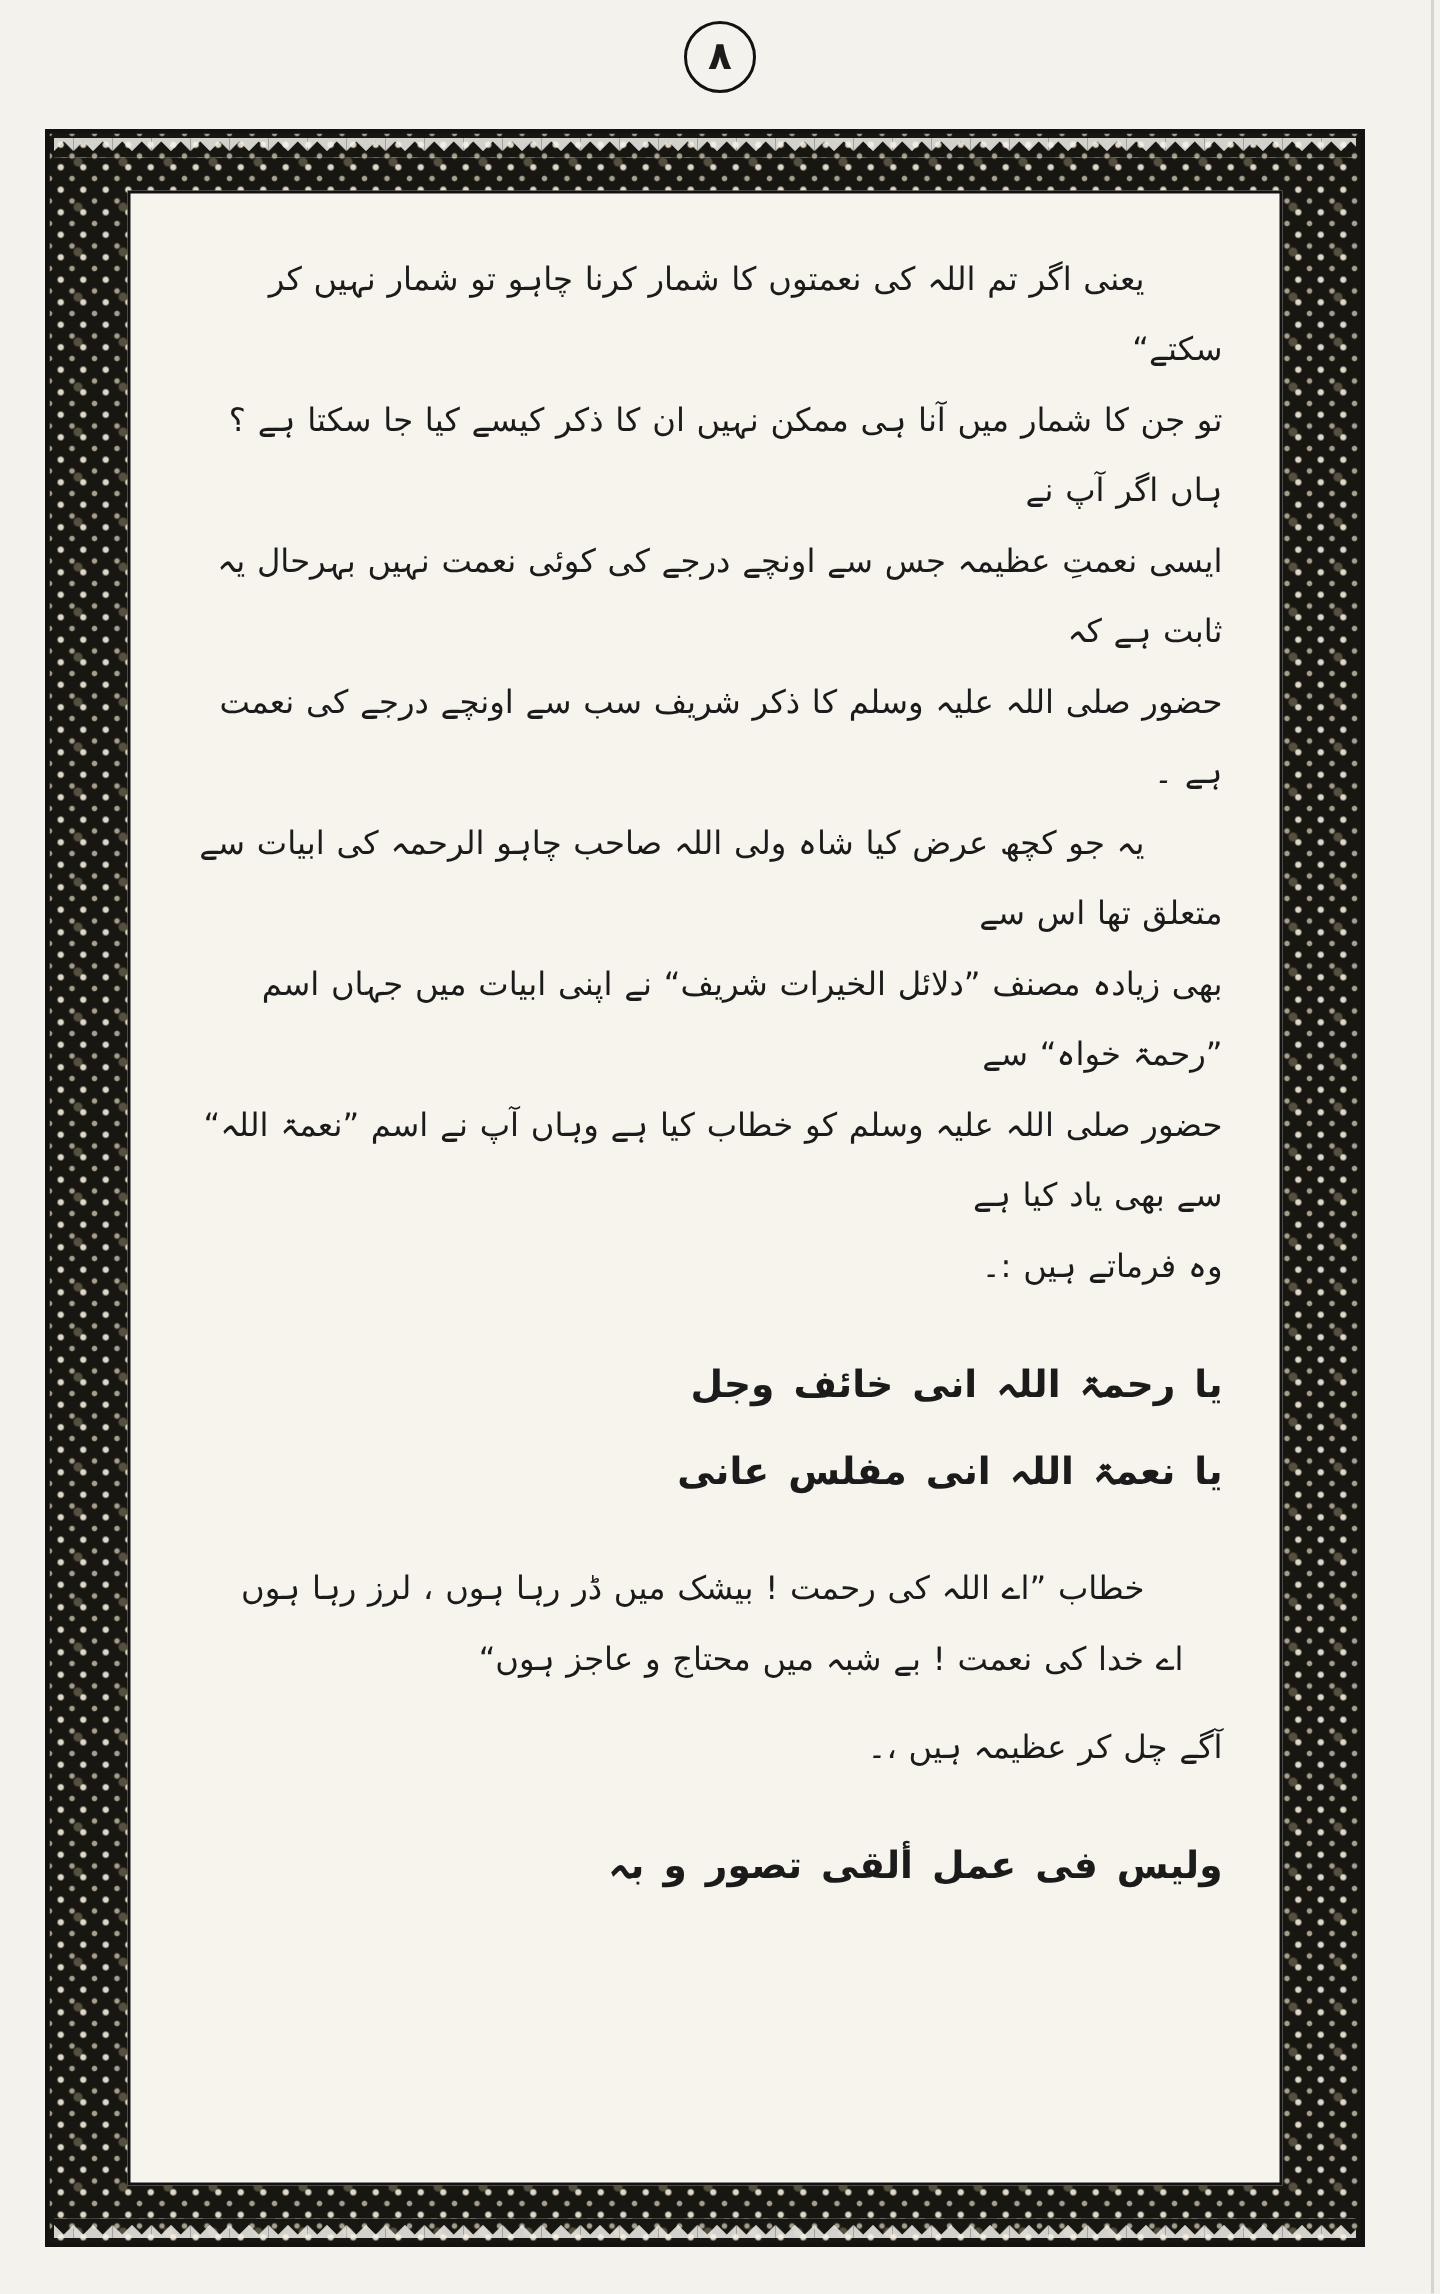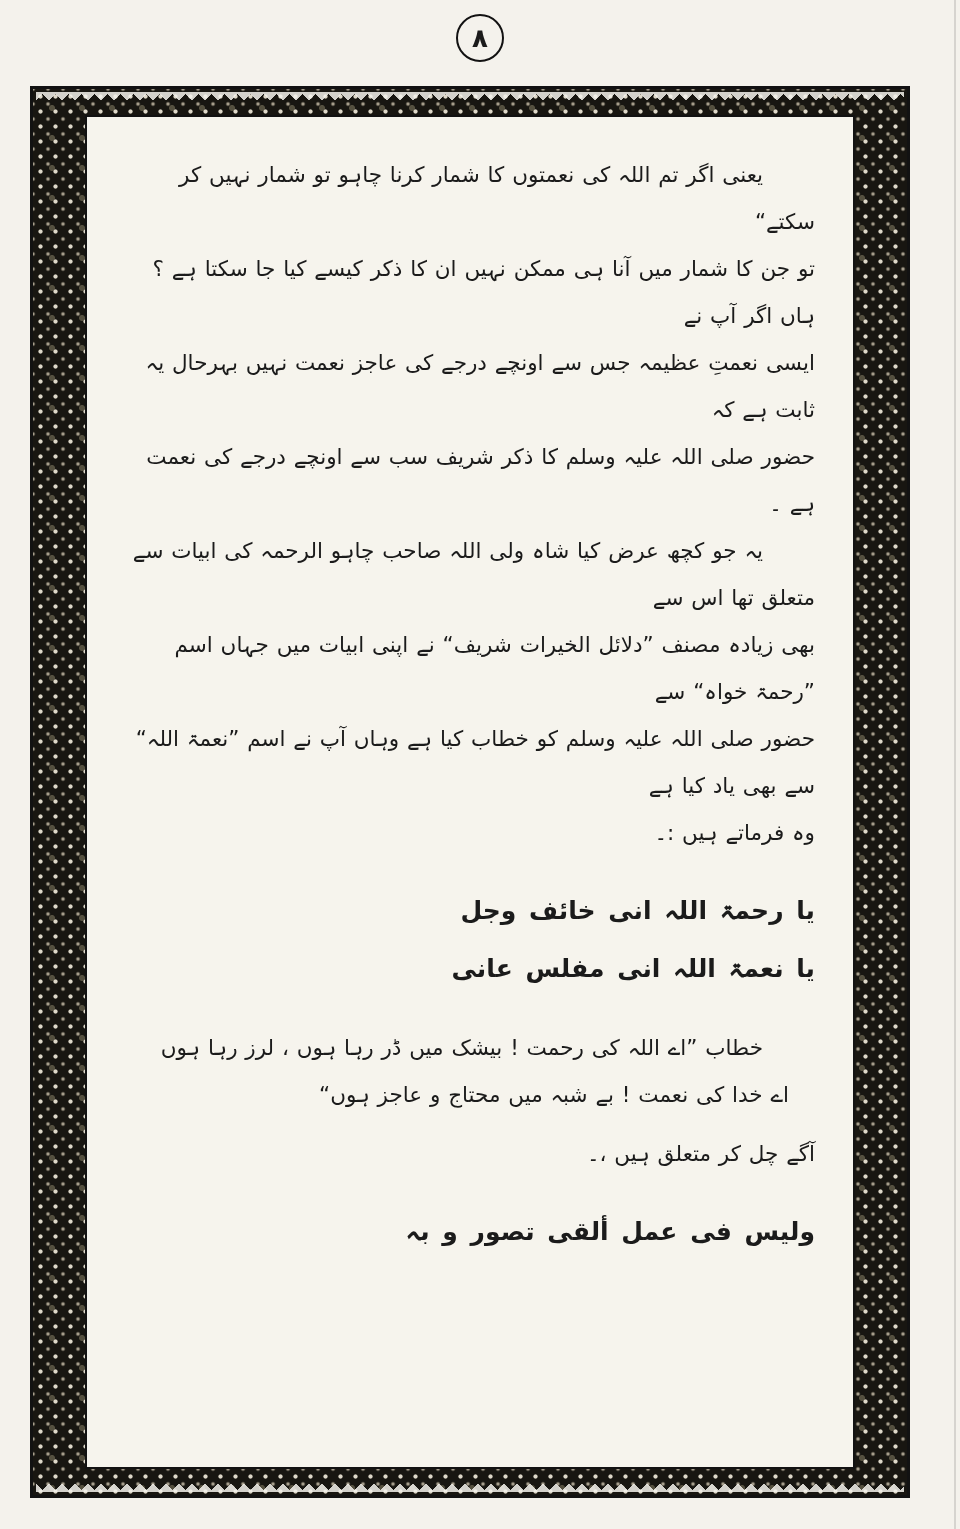--- a/index.html
+++ b/index.html
@@ -31,21 +31,21 @@
     position:absolute; left:30px; top:86px;
     width:880px; height:1412px;
     border:3px solid var(--border_ink, #101010);
     background-color:#181611;
     background-image:
       radial-gradient(circle, #ded8c9 1.7px, transparent 2.5px),
       radial-gradient(circle, #a79f8d 1.4px, transparent 2.2px),
       radial-gradient(circle, #55503f 2.6px, transparent 3.4px);
     background-size:15px 15px, 15px 15px, 30px 30px;
     background-position:0 0, 7.5px 7.5px, 4px 4px;
-    padding:26px 52px;
+    padding:38px 52px;
   }
 
   
   .zigzag {
     position:absolute; left:3px; right:3px; height:13px;
     background-image:
       linear-gradient(-45deg, var(--paper, #f4f2ec) 6px, transparent 0),
       linear-gradient(45deg, var(--paper, #f4f2ec) 6px, transparent 0);
     background-size:13px 13px;
     background-repeat:repeat-x;
@@ -97,33 +97,33 @@
   <span>۸</span>
 </div>
 
 <div class="frame">
   <div class="zigzag zigzag-top"></div>
   <div class="zigzag zigzag-bottom"></div>
 
   <div class="inner">
     <p class="line indent">یعنی اگر تم اللہ کی نعمتوں کا شمار کرنا چاہو تو شمار نہیں کر سکتے“</p>
     <p class="line">تو جن کا شمار میں آنا ہی ممکن نہیں ان کا ذکر کیسے کیا جا سکتا ہے ؟ ہاں اگر آپ نے</p>
-    <p class="line">ایسی نعمتِ عظیمہ جس سے اونچے درجے کی عاجز نعمت نہیں بہرحال یہ ثابت ہے کہ</p>
+    <p class="line">ایسی نعمتِ عظیمہ جس سے اونچے درجے کی کوئی نعمت نہیں بہرحال یہ ثابت ہے کہ</p>
     <p class="line">حضور صلی اللہ علیہ وسلم کا ذکر شریف سب سے اونچے درجے کی نعمت ہے ۔</p>
     <p class="line indent">یہ جو کچھ عرض کیا شاہ ولی اللہ صاحب چاہو الرحمہ کی ابیات سے متعلق تھا اس سے</p>
     <p class="line">بھی زیادہ مصنف ”دلائل الخیرات شریف“ نے اپنی ابیات میں جہاں اسم ”رحمۃ خواہ“ سے</p>
     <p class="line">حضور صلی اللہ علیہ وسلم کو خطاب کیا ہے وہاں آپ نے اسم ”نعمۃ اللہ“ سے بھی یاد کیا ہے</p>
     <p class="line">وہ فرماتے ہیں :۔</p>
 
     <p class="verse vgap">یا رحمۃ اللہ انی خائف وجل</p>
     <p class="verse">یا نعمۃ اللہ انی مفلس عانی</p>
 
     <p class="line indent vgap">خطاب ”اے اللہ کی رحمت ! بیشک میں ڈر رہا ہوں ، لرز رہا ہوں</p>
     <p class="line indent2">اے خدا کی نعمت ! بے شبہ میں محتاج و عاجز ہوں“</p>
 
-    <p class="line sgap">آگے چل کر متعلق ہیں ،۔</p>
+    <p class="line sgap">آگے چل کر عظیمہ ہیں ،۔</p>
 
     <p class="verse vgap">ولیس فی عمل ألقی تصور و بہ</p>
 
   </div>
 </div>
 
 <div class="scan-edge"></div>
 
 </body></html>

